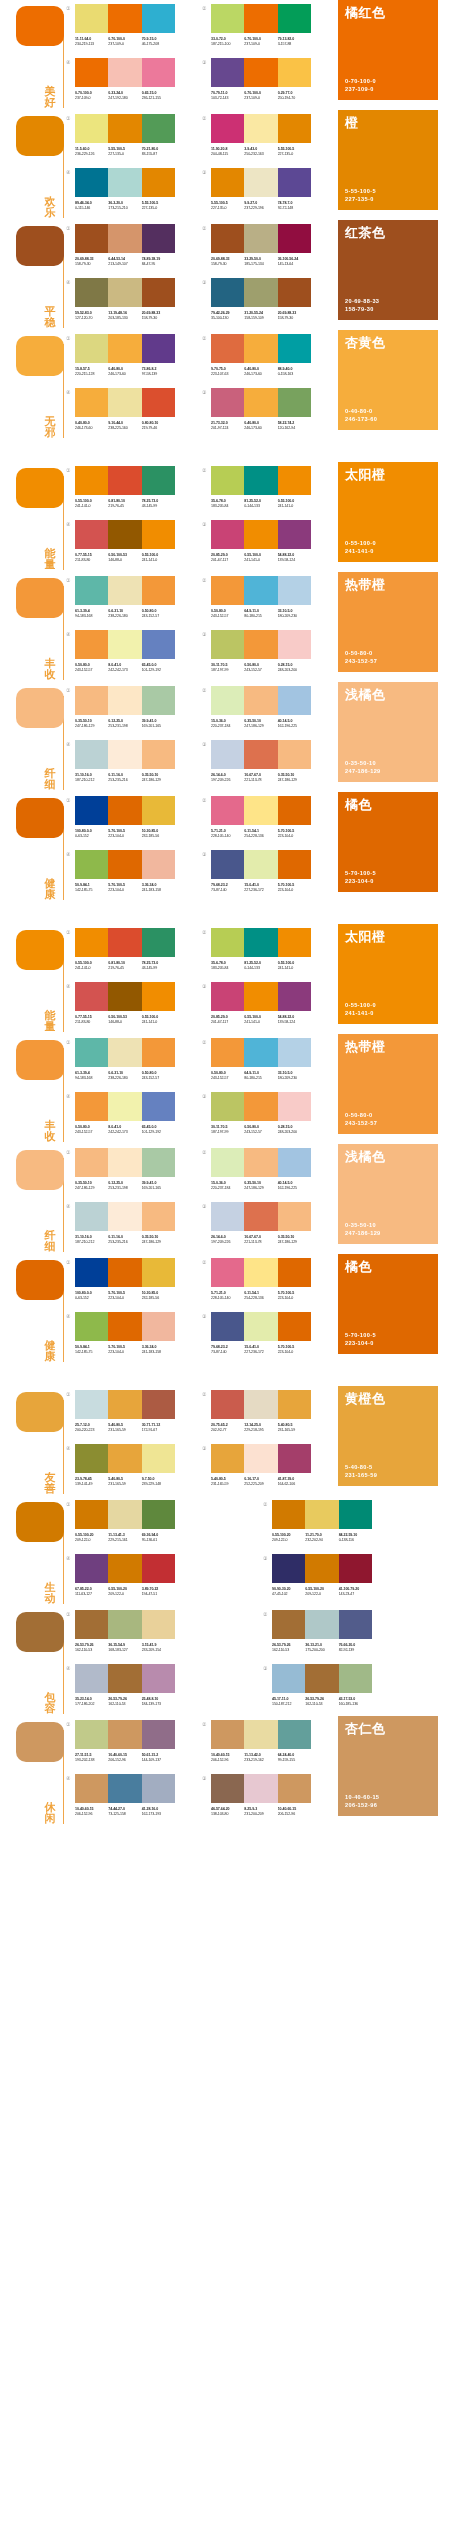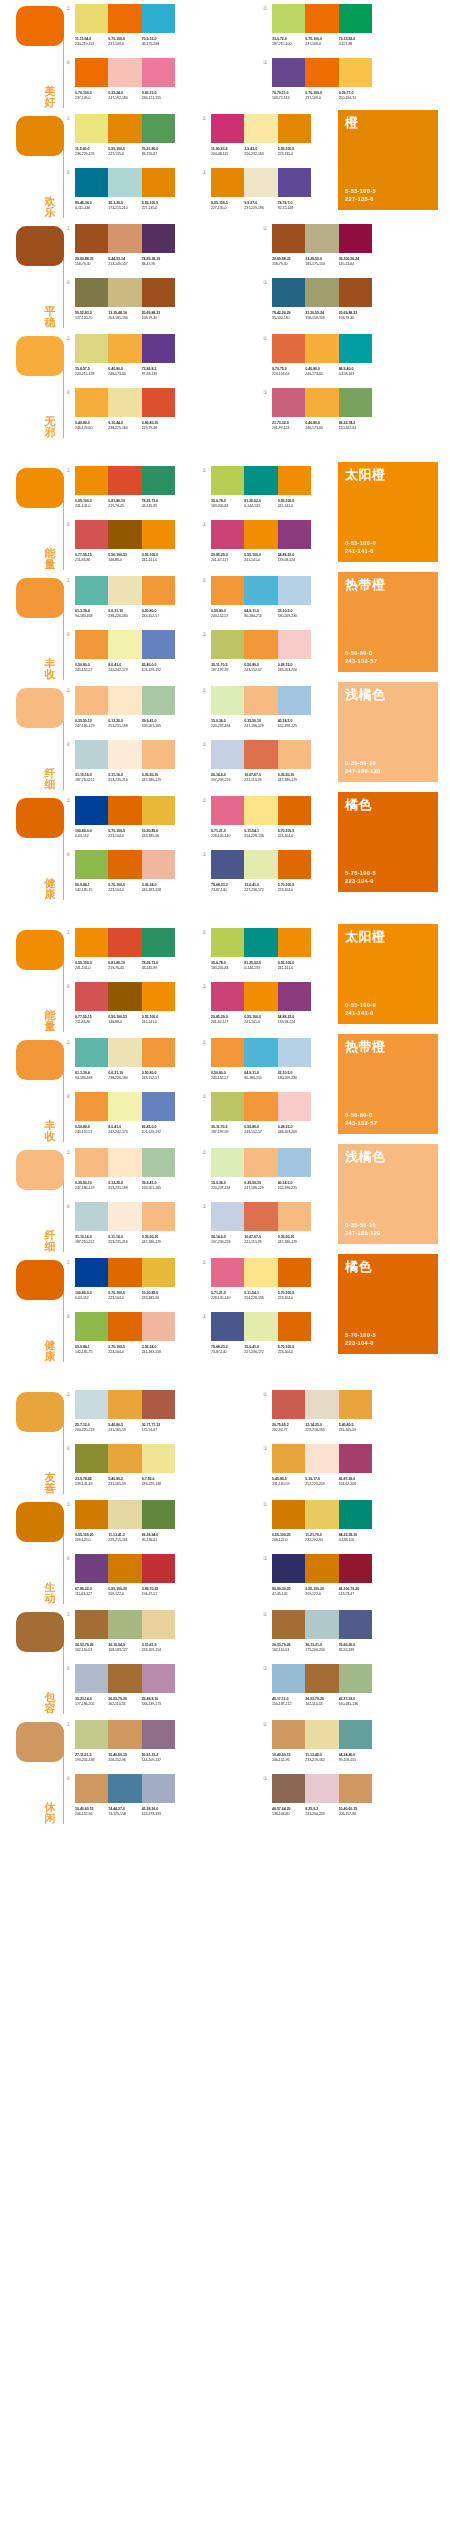--- a/index.html
+++ b/index.html
@@ -183,20 +183,27 @@
               <div class="bar" style="background: rgb(237, 109, 0);"></div>
               <div class="bar" style="background: rgb(250, 194, 70);"></div>
             </div>
             <div class="codes">
               <div class="code"><b>70-79-11-0</b><span>103-72-143</span></div>
               <div class="code"><b>0-70-100-0</b><span>237-109-0</span></div>
               <div class="code"><b>0-29-77-0</b><span>250-194-70</span></div>
             </div>
           </div>
         </div>
+        <div class="feature" style="background: rgb(237, 109, 0);">
+          <div class="fname" style="color: rgb(255, 255, 255);">橘红色</div>
+          <div class="fcodes" style="color: rgb(255, 255, 255);">
+            <span>0-70-100-0</span>
+            <span>237-109-0</span>
+          </div>
+        </div>
       </div>
       <div class="row">
         <div class="leftcol">
           <div class="chip" style="background: rgb(227, 135, 0);"></div>
           <div class="vrule"></div>
           <div class="moodlabel">
             <span>欢</span>
             <span>乐</span>
           </div>
         </div>
@@ -318,20 +325,27 @@
               <div class="bar" style="background: rgb(158, 159, 109);"></div>
               <div class="bar" style="background: rgb(158, 79, 30);"></div>
             </div>
             <div class="codes">
               <div class="code"><b>79-42-26-29</b><span>35-100-130</span></div>
               <div class="code"><b>31-20-55-24</b><span>158-159-109</span></div>
               <div class="code"><b>20-69-88-33</b><span>158-79-30</span></div>
             </div>
           </div>
         </div>
+        <div class="feature" style="background: rgb(158, 79, 30);">
+          <div class="fname" style="color: rgb(255, 255, 255);">红茶色</div>
+          <div class="fcodes" style="color: rgb(255, 255, 255);">
+            <span>20-69-88-33</span>
+            <span>158-79-30</span>
+          </div>
+        </div>
       </div>
       <div class="row">
         <div class="leftcol">
           <div class="chip" style="background: rgb(246, 173, 60);"></div>
           <div class="vrule"></div>
           <div class="moodlabel">
             <span>无</span>
             <span>邪</span>
           </div>
         </div>
@@ -382,20 +396,27 @@
               <div class="bar" style="background: rgb(246, 173, 60);"></div>
               <div class="bar" style="background: rgb(120, 162, 94);"></div>
             </div>
             <div class="codes">
               <div class="code"><b>21-73-32-0</b><span>201-97-124</span></div>
               <div class="code"><b>0-40-80-0</b><span>246-173-60</span></div>
               <div class="code"><b>58-22-74-2</b><span>120-162-94</span></div>
             </div>
           </div>
         </div>
+        <div class="feature" style="background: rgb(246, 173, 60);">
+          <div class="fname" style="color: rgb(255, 255, 255);">杏黄色</div>
+          <div class="fcodes" style="color: rgb(255, 255, 255);">
+            <span>0-40-80-0</span>
+            <span>246-173-60</span>
+          </div>
+        </div>
       </div>
     </div>
     <div class="block-gap"></div>
     <div class="block">
       <div class="row">
         <div class="leftcol">
           <div class="chip" style="background: rgb(241, 141, 0);"></div>
           <div class="vrule"></div>
           <div class="moodlabel">
             <span>能</span>
@@ -1023,20 +1044,27 @@
               <div class="bar" style="background: rgb(252, 225, 209);"></div>
               <div class="bar" style="background: rgb(164, 62, 106);"></div>
             </div>
             <div class="codes">
               <div class="code"><b>5-40-80-5</b><span>231-165-59</span></div>
               <div class="code"><b>0-16-17-0</b><span>252-225-209</span></div>
               <div class="code"><b>41-87-39-0</b><span>164-62-106</span></div>
             </div>
           </div>
         </div>
+        <div class="feature" style="background: rgb(231, 165, 59);">
+          <div class="fname" style="color: rgb(255, 255, 255);">黄橙色</div>
+          <div class="fcodes" style="color: rgb(255, 255, 255);">
+            <span>5-40-80-5</span>
+            <span>231-165-59</span>
+          </div>
+        </div>
       </div>
       <div class="row">
         <div class="leftcol">
           <div class="chip" style="background: rgb(209, 122, 0);"></div>
           <div class="vrule"></div>
           <div class="moodlabel">
             <span>生</span>
             <span>动</span>
           </div>
         </div>
@@ -1213,17 +1241,24 @@
             <div class="bars">
               <div class="bar" style="background: rgb(138, 103, 80);"></div>
               <div class="bar" style="background: rgb(231, 200, 209);"></div>
               <div class="bar" style="background: rgb(206, 152, 96);"></div>
             </div>
             <div class="codes">
               <div class="code"><b>46-57-64-20</b><span>138-103-80</span></div>
               <div class="code"><b>8-25-9-3</b><span>231-200-209</span></div>
               <div class="code"><b>10-40-60-15</b><span>206-152-96</span></div>
             </div>
+          </div>
+        </div>
+        <div class="feature" style="background: rgb(206, 152, 96);">
+          <div class="fname" style="color: rgb(255, 255, 255);">杏仁色</div>
+          <div class="fcodes" style="color: rgb(255, 255, 255);">
+            <span>10-40-60-15</span>
+            <span>206-152-96</span>
           </div>
         </div>
       </div>
     </div>
   </div>
 
 </body></html>

